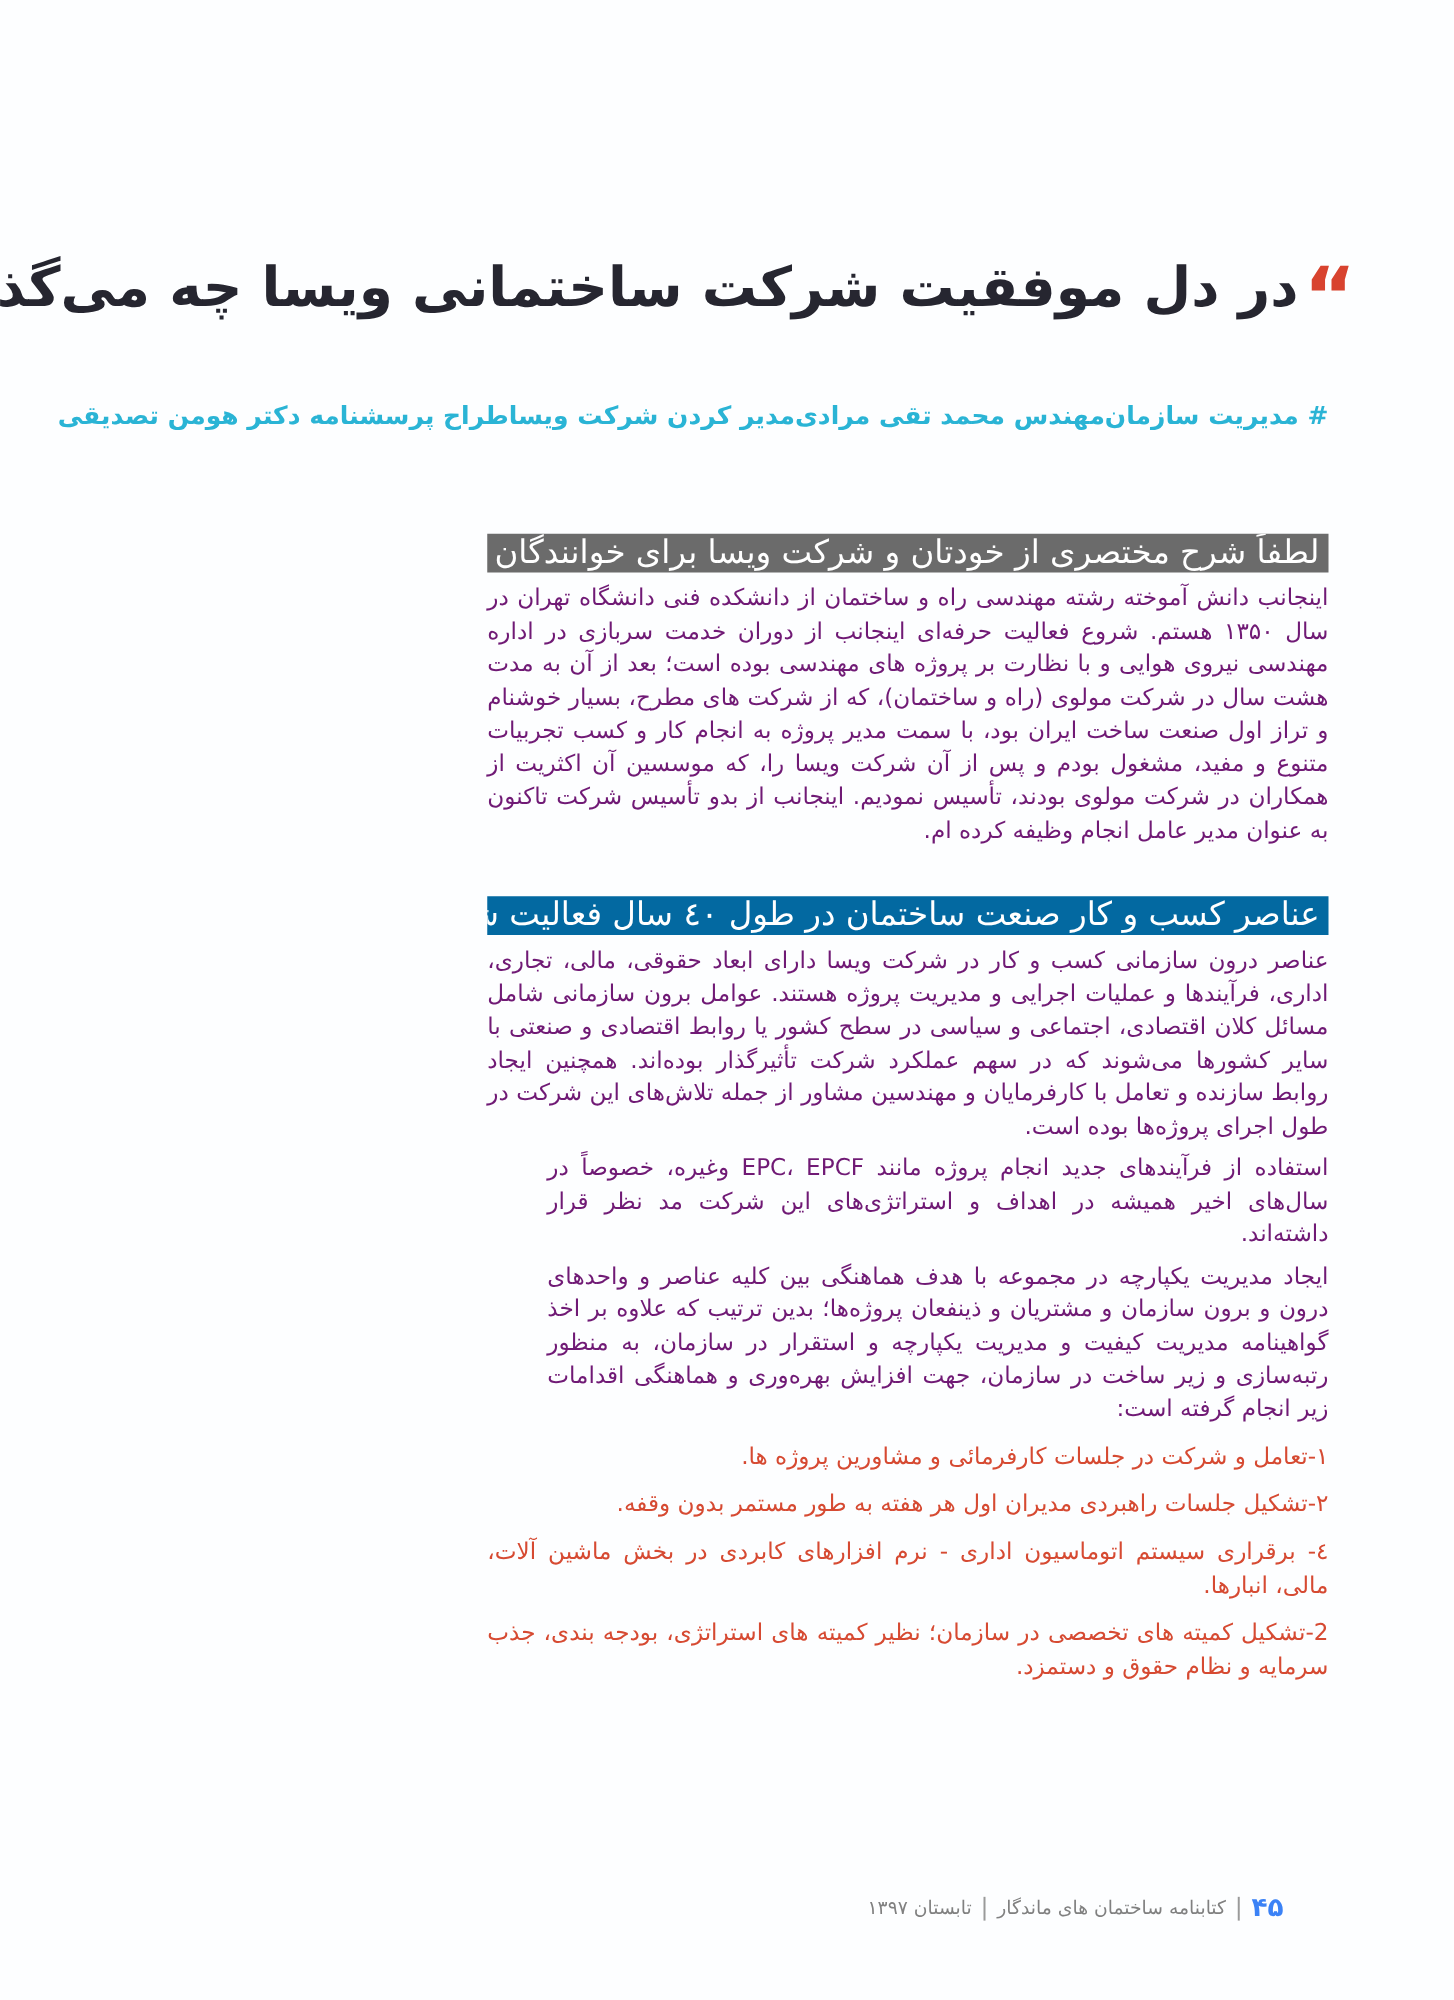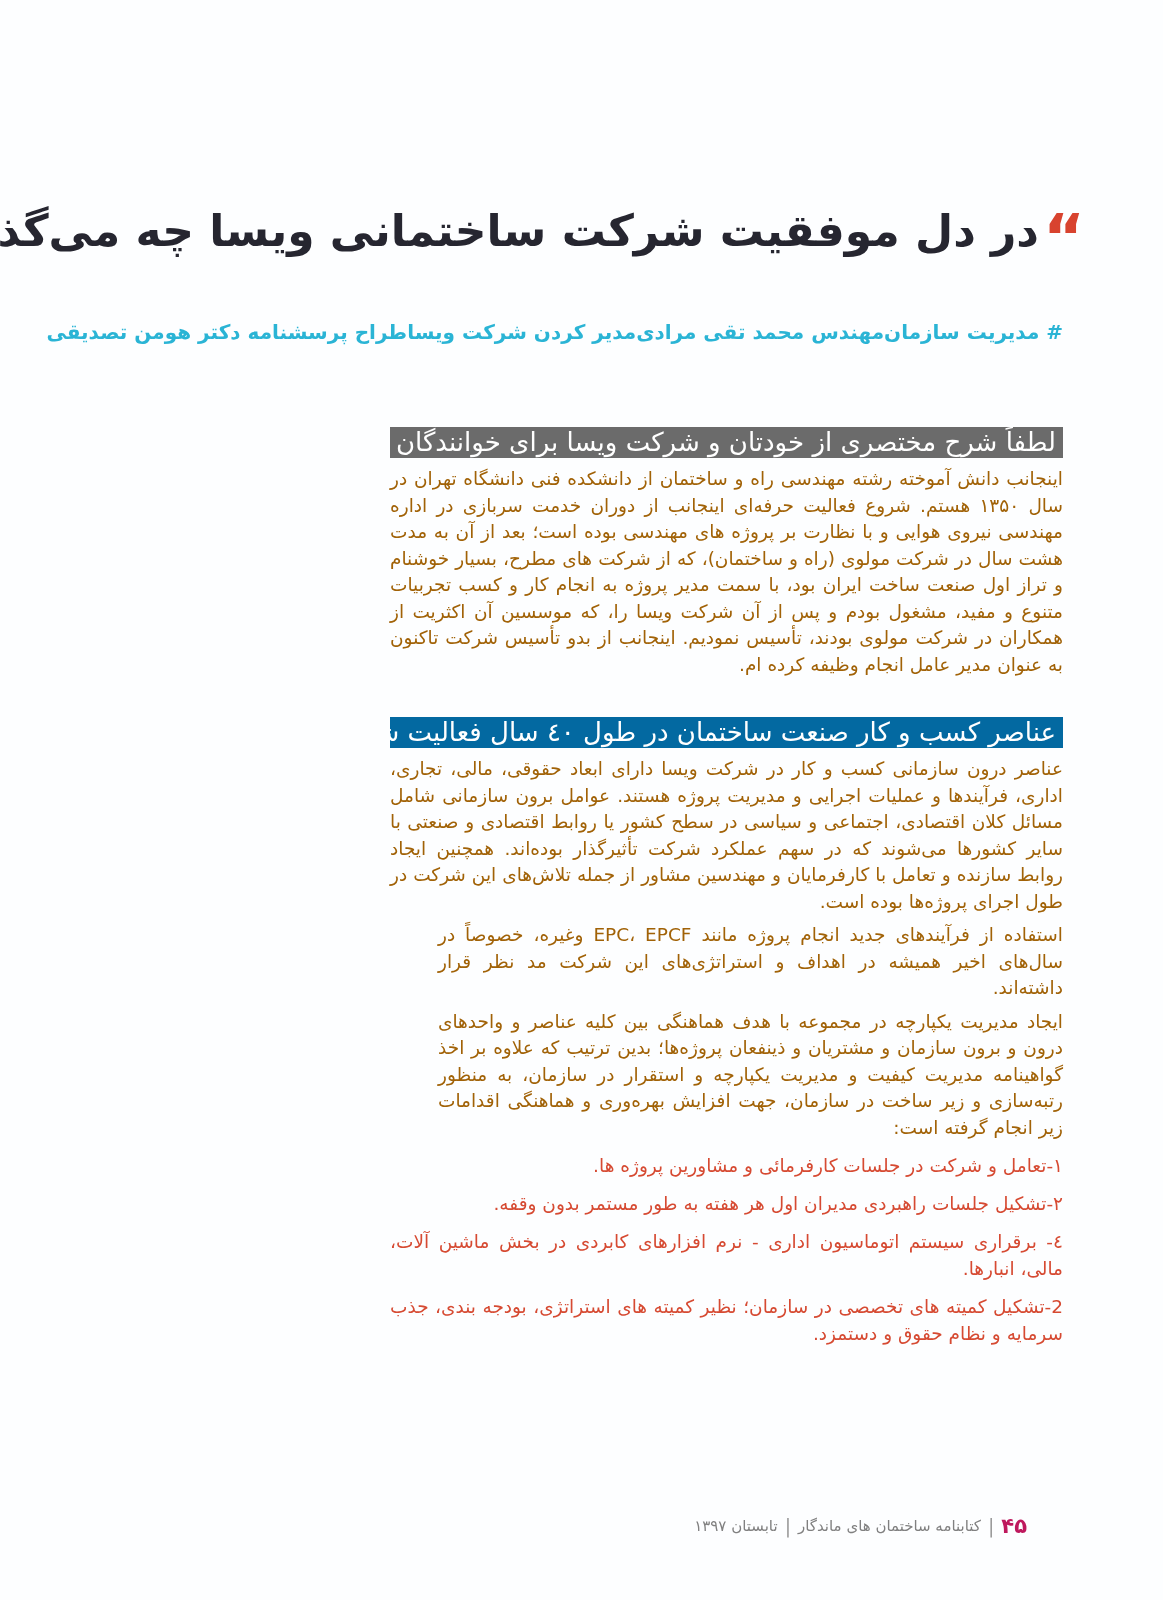--- a/index.html
+++ b/index.html
@@ -47,42 +47,42 @@
     box-sizing:border-box;
     text-align:right;
     white-space:nowrap;
     overflow:hidden;
   }
   .bar-gray{background:#6b6b6b;}
   .bar-teal{background:#0369a1;margin-top:39px;}
   .para{
     margin:8px 0 0 0;
     font-size:18.5px;line-height:26.5px;
-    color:#a16207;
+    color:#701a75;
     text-align:justify;
   }
   .para + .para{margin-top:7px;margin-left:48px;}
   .red-list{margin-top:8px;}
   .red-item{
     color:#d64a32;
     font-weight:400;
     font-size:18.5px;line-height:27px;
     margin-top:11px;
     text-align:justify;
   }
   
   .footer{
     position:absolute;top:1514px;right:136px;
     display:flex;flex-direction:row;align-items:center;
     color:#808080;
     font-size:15px;
     gap:7px;
     white-space:nowrap;
   }
-  .page-num{font-size:21px;font-weight:700;color:#be185d;letter-spacing:1px;}
+  .page-num{font-size:21px;font-weight:700;color:#3b82f6;letter-spacing:1px;}
   .sep{color:#9a9a9a;font-size:19px;font-weight:400;line-height:1;}
 </style>
 </head>
 <body>
 
 <div class="page">
 
   <div class="title">
     <span class="quote-mark">“</span><span>در دل موفقیت شرکت ساختمانی ویسا چه می‌گذرد؟</span>
   </div>

